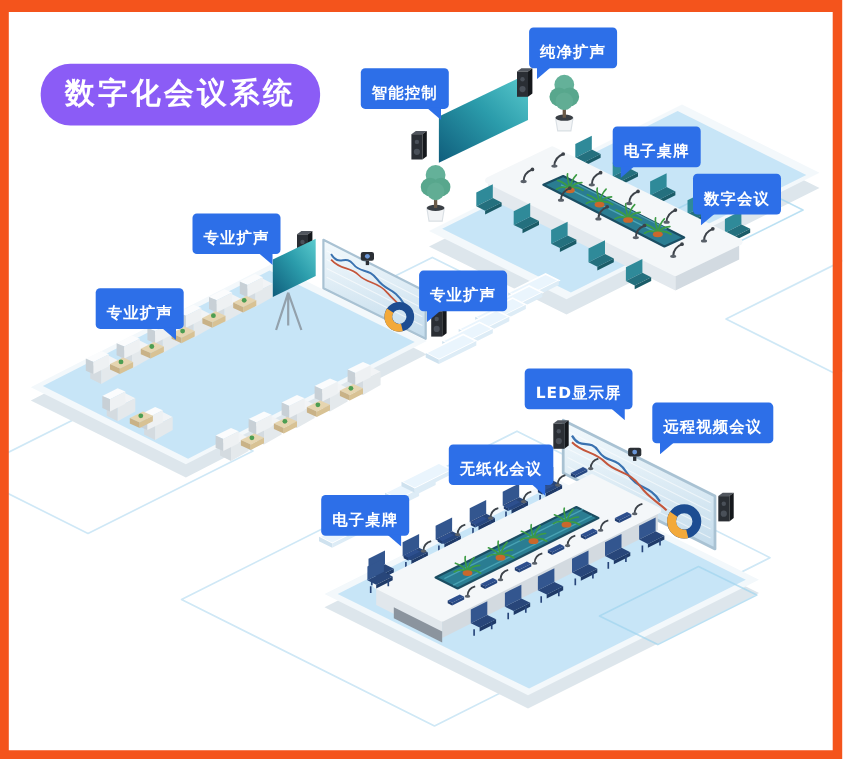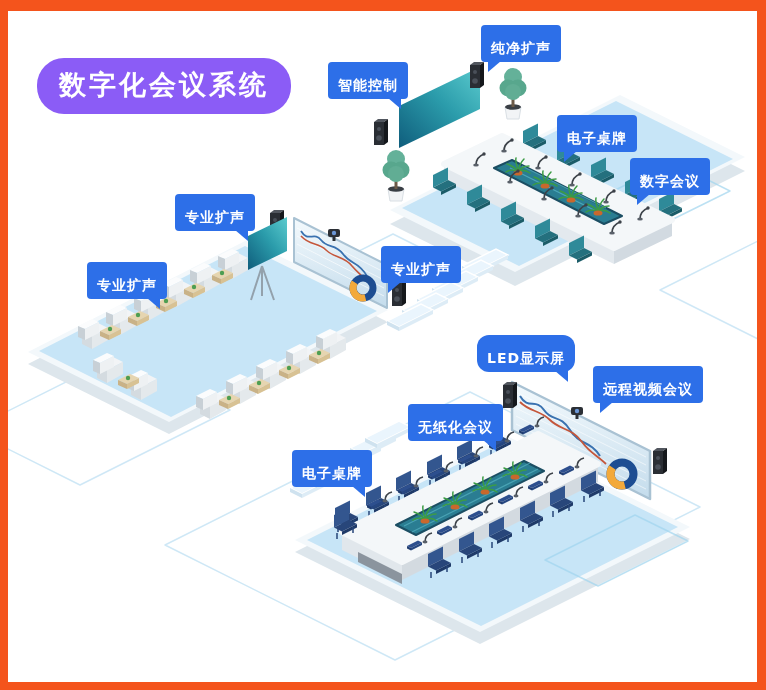--- a/index.html
+++ b/index.html
@@ -301,19 +301,19 @@
 
   <div class="title">数字化会议系统</div>
 
   <div class="callout tail-bl" style="left:481px;top:25px;">纯净扩声</div>
   <div class="callout tail-br" style="left:328px;top:62px;">智能控制</div>
   <div class="callout tail-bl" style="left:557px;top:115px;">电子桌牌</div>
   <div class="callout tail-bl" style="left:630px;top:158px;">数字会议</div>
   <div class="callout tail-br" style="left:175px;top:194px;">专业扩声</div>
   <div class="callout tail-br" style="left:87px;top:262px;">专业扩声</div>
   <div class="callout tail-bl" style="left:381px;top:246px;">专业扩声</div>
-  <div class="callout tail-br" style="left:477px;top:335px;border-radius:12px;">LED显示屏</div>
+  <div class="callout tail-br" style="left:477px;top:335px;">LED显示屏</div>
   <div class="callout tail-bl" style="left:593px;top:366px;">远程视频会议</div>
   <div class="callout tail-br" style="left:408px;top:404px;">无纸化会议</div>
   <div class="callout tail-br" style="left:292px;top:450px;">电子桌牌</div>
 
   <div class="frame"></div>
 </div>
 
 </body></html>

